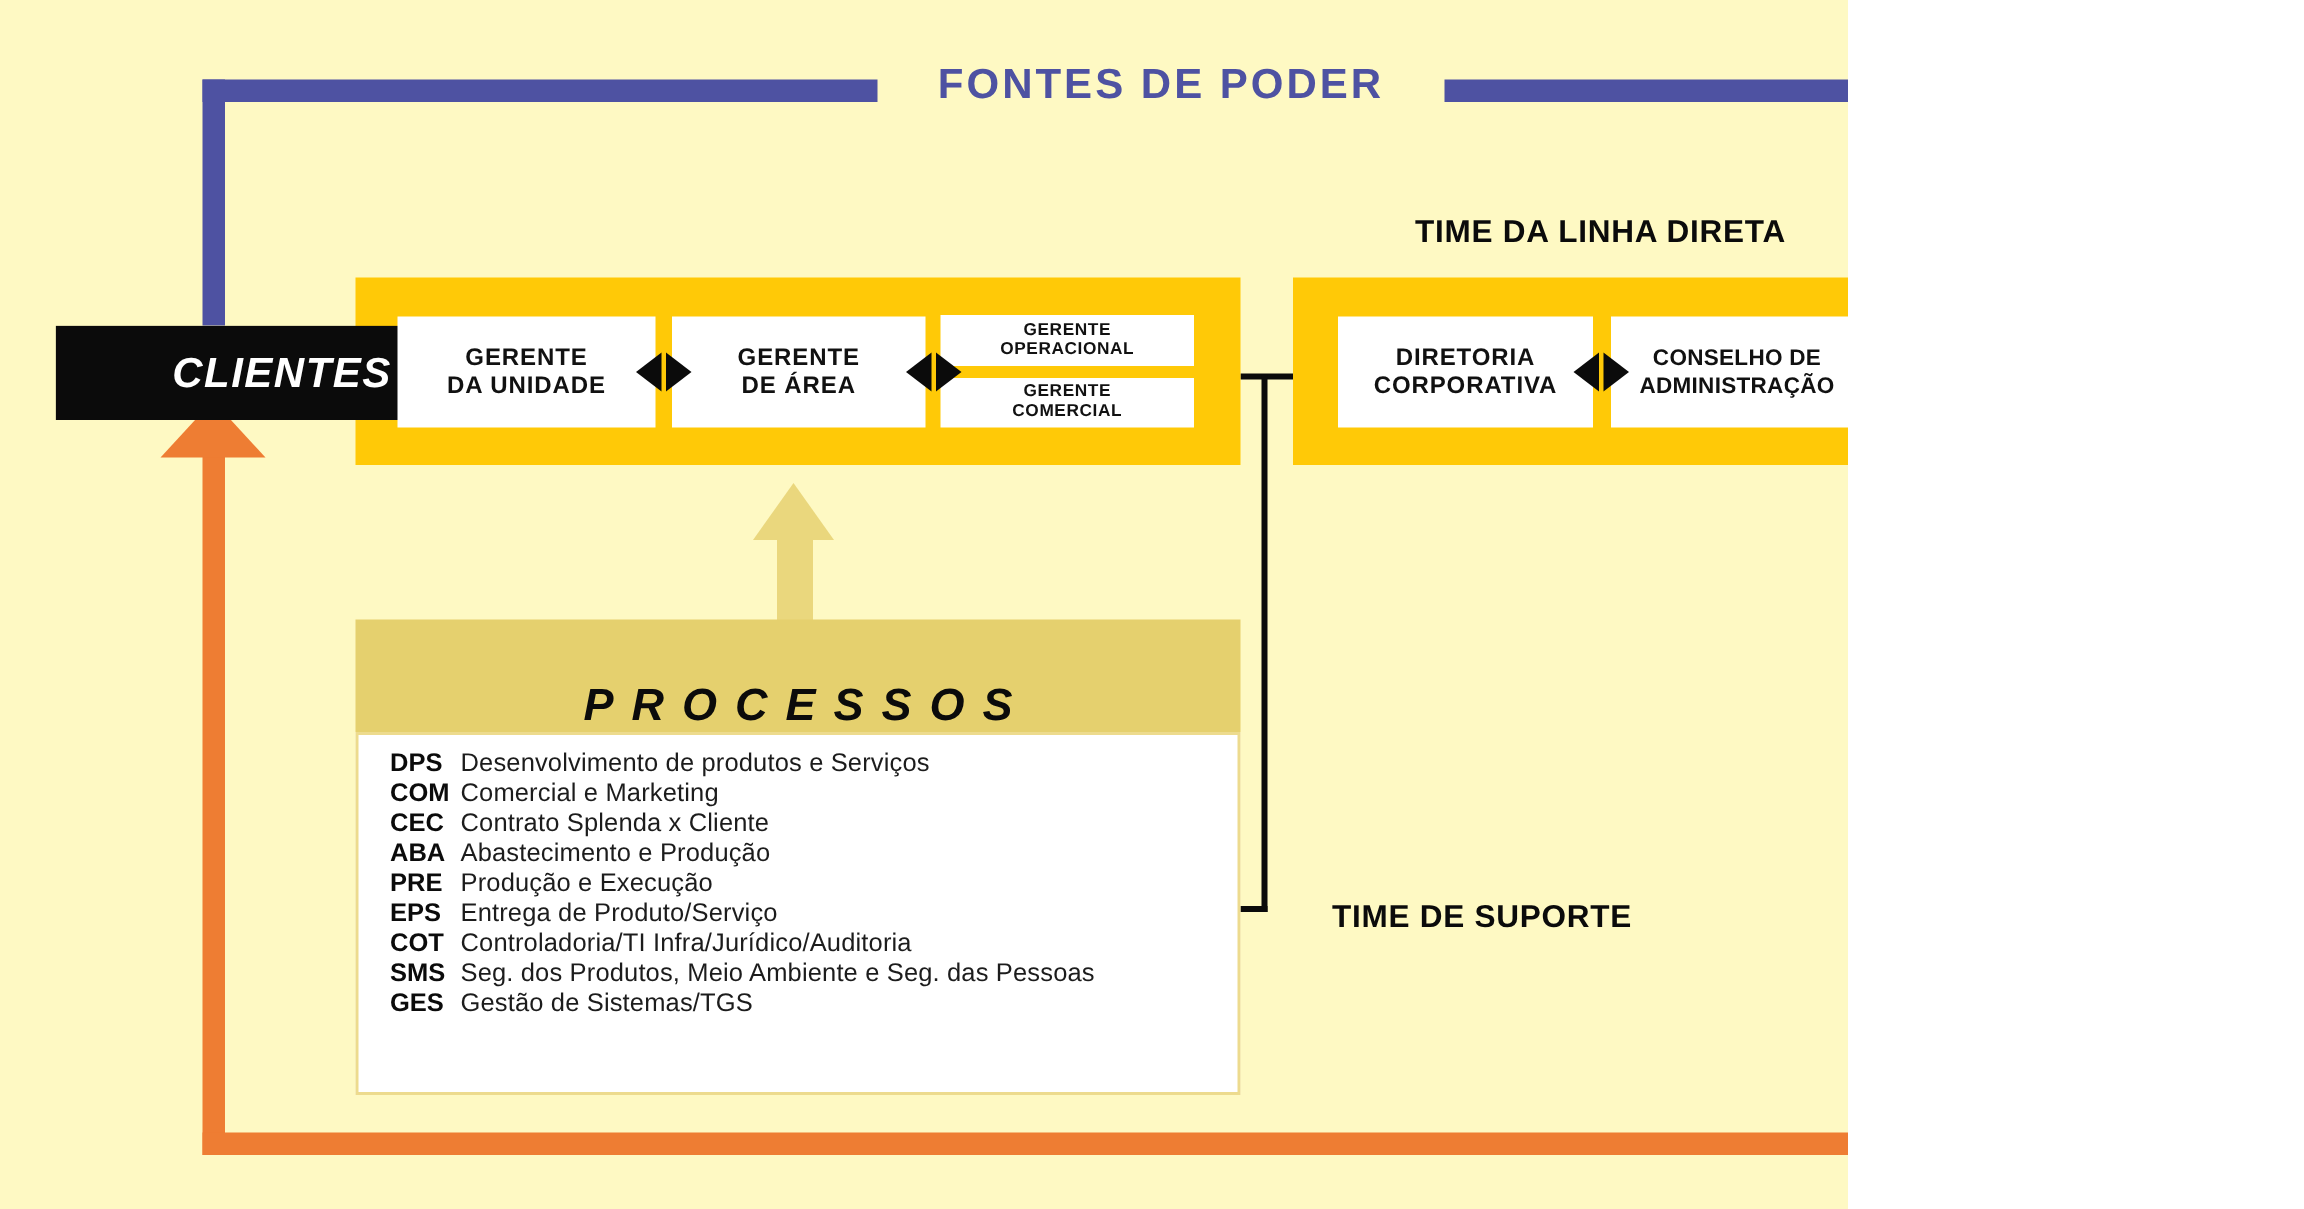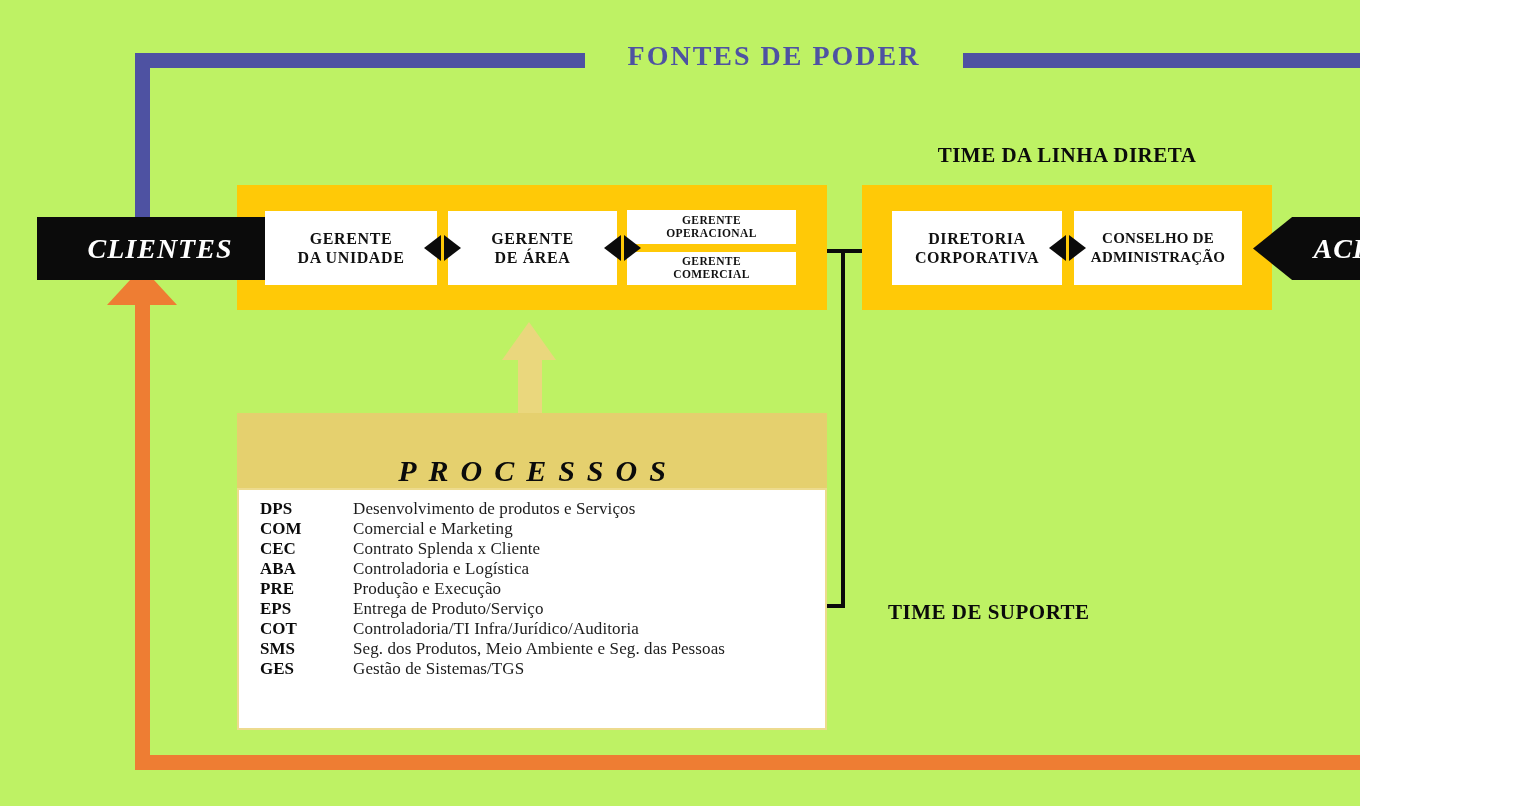--- a/index.html
+++ b/index.html
@@ -1,39 +1,39 @@
 <!DOCTYPE html>
 <html style="--yellow: #FFC907; --tan: #E5D06E; --tan_light: #EAD77D; --tan_border: #EDDB8E; --blue: #4E52A2; --orange: #EE7D33; --black: #0B0B0B;"><head>
 <meta charset="utf-8">
 <style>
   html,body{margin:0;padding:0;background:#fff;}
   .stage{
-    position:relative;width:1360px;height:806px;background:#bef264;overflow:hidden;
-    font-family:Liberation Serif, serif;color:#0b0b0b;
+    position:relative;width:1232px;height:806px;background:#fef9c3;overflow:hidden;
+    font-family:Liberation Sans, sans-serif;color:#0b0b0b;
   }
   
   .seg{position:absolute;z-index:1;}
   .seg.blue{background:var(--blue,#4E52A2);}
   .seg.orange{background:var(--orange,#EE7D33);}
   .seg.blackline{background:var(--black,#0b0b0b);}
   
   .arrowhead{position:absolute;width:0;height:0;z-index:2;}
   .arrow-down-blue{border-left:30px solid transparent;border-right:30px solid transparent;border-top:39px solid var(--blue,#4E52A2);}
   .arrow-up-orange{border-left:35px solid transparent;border-right:35px solid transparent;border-bottom:38px solid var(--orange,#EE7D33);}
   .arrow-up-tan{border-left:27px solid transparent;border-right:27px solid transparent;border-bottom:38px solid var(--tan_light,#EAD77D);}
   
   .power-title{
     position:absolute;left:585px;top:40px;width:378px;text-align:center;
     font-size:28px;font-weight:800;letter-spacing:2px;color:var(--blue,#4E52A2);z-index:2;
   }
   
   .pent{
     position:absolute;height:63px;background:var(--black,#0b0b0b);color:#fff;z-index:4;
     display:flex;align-items:center;justify-content:center;
-    font-style:italic;font-weight:800;font-size:28px;letter-spacing:1px;white-space:nowrap;
+    font-style:italic;font-weight:800;font-size:28px;letter-spacing:1px;white-space:nowrap;padding-left:28px;
   }
   .pent-clientes{left:37px;top:217px;width:246px;clip-path:polygon(0 0,85.5% 0,100% 50%,85.5% 100%,0 100%);padding-right:26px;}
   .pent-acionistas{left:1253px;top:217px;width:244px;clip-path:polygon(14.5% 0,100% 0,100% 100%,14.5% 100%,0 50%);padding-left:26px;}
   
   .ybox{position:absolute;background:var(--yellow,#FFC907);z-index:3;}
   .ybox1{left:237px;top:185px;width:590px;height:125px;}
   .ybox2{left:862px;top:185px;width:410px;height:125px;}
   
   .wbox{
     position:absolute;background:#fff;display:flex;flex-direction:column;align-items:center;justify-content:center;
@@ -60,21 +60,21 @@
   .proc-header{
     position:absolute;left:237px;top:413px;width:590px;height:75px;background:var(--tan,#E5D06E);z-index:3;
     display:flex;align-items:flex-end;justify-content:center;
   }
   .proc-title{font-style:italic;font-weight:800;font-size:30px;letter-spacing:12px;color:#0b0b0b;padding-left:12px;}
   .proc-list{
     position:absolute;left:237px;top:488px;width:590px;height:242px;background:#fff;z-index:3;
     border:2px solid var(--tan_border,#EDDB8E);box-sizing:border-box;
     padding:9px 0 0 21px;display:flex;flex-direction:column;
   }
-  .prow{display:flex;line-height:20px;font-size:17px;white-space:nowrap;gap:46px;}
+  .prow{display:flex;line-height:20px;font-size:17px;white-space:nowrap;}
   .pcode{font-weight:800;width:47px;flex:0 0 47px;}
   .pdesc{font-weight:400;color:#1c1c1c;letter-spacing:0.1px;}
   .tan-shaft{position:absolute;left:518px;top:358px;width:24px;height:56px;background:var(--tan_light,#EAD77D);z-index:2;}
 </style>
 </head>
 <body>
 
 <div class="stage">
 
   <div class="seg blue" style="left:135px;top:53px;width:15px;height:164px;"></div>
@@ -160,21 +160,21 @@
         <span class="pdesc">Comercial e Marketing</span>
       </div>
 
       <div class="prow">
         <span class="pcode">CEC</span>
         <span class="pdesc">Contrato Splenda x Cliente</span>
       </div>
 
       <div class="prow">
         <span class="pcode">ABA</span>
-        <span class="pdesc">Controladoria e Logística</span>
+        <span class="pdesc">Abastecimento e Produção</span>
       </div>
 
       <div class="prow">
         <span class="pcode">PRE</span>
         <span class="pdesc">Produção e Execução</span>
       </div>
 
       <div class="prow">
         <span class="pcode">EPS</span>
         <span class="pdesc">Entrega de Produto/Serviço</span>

